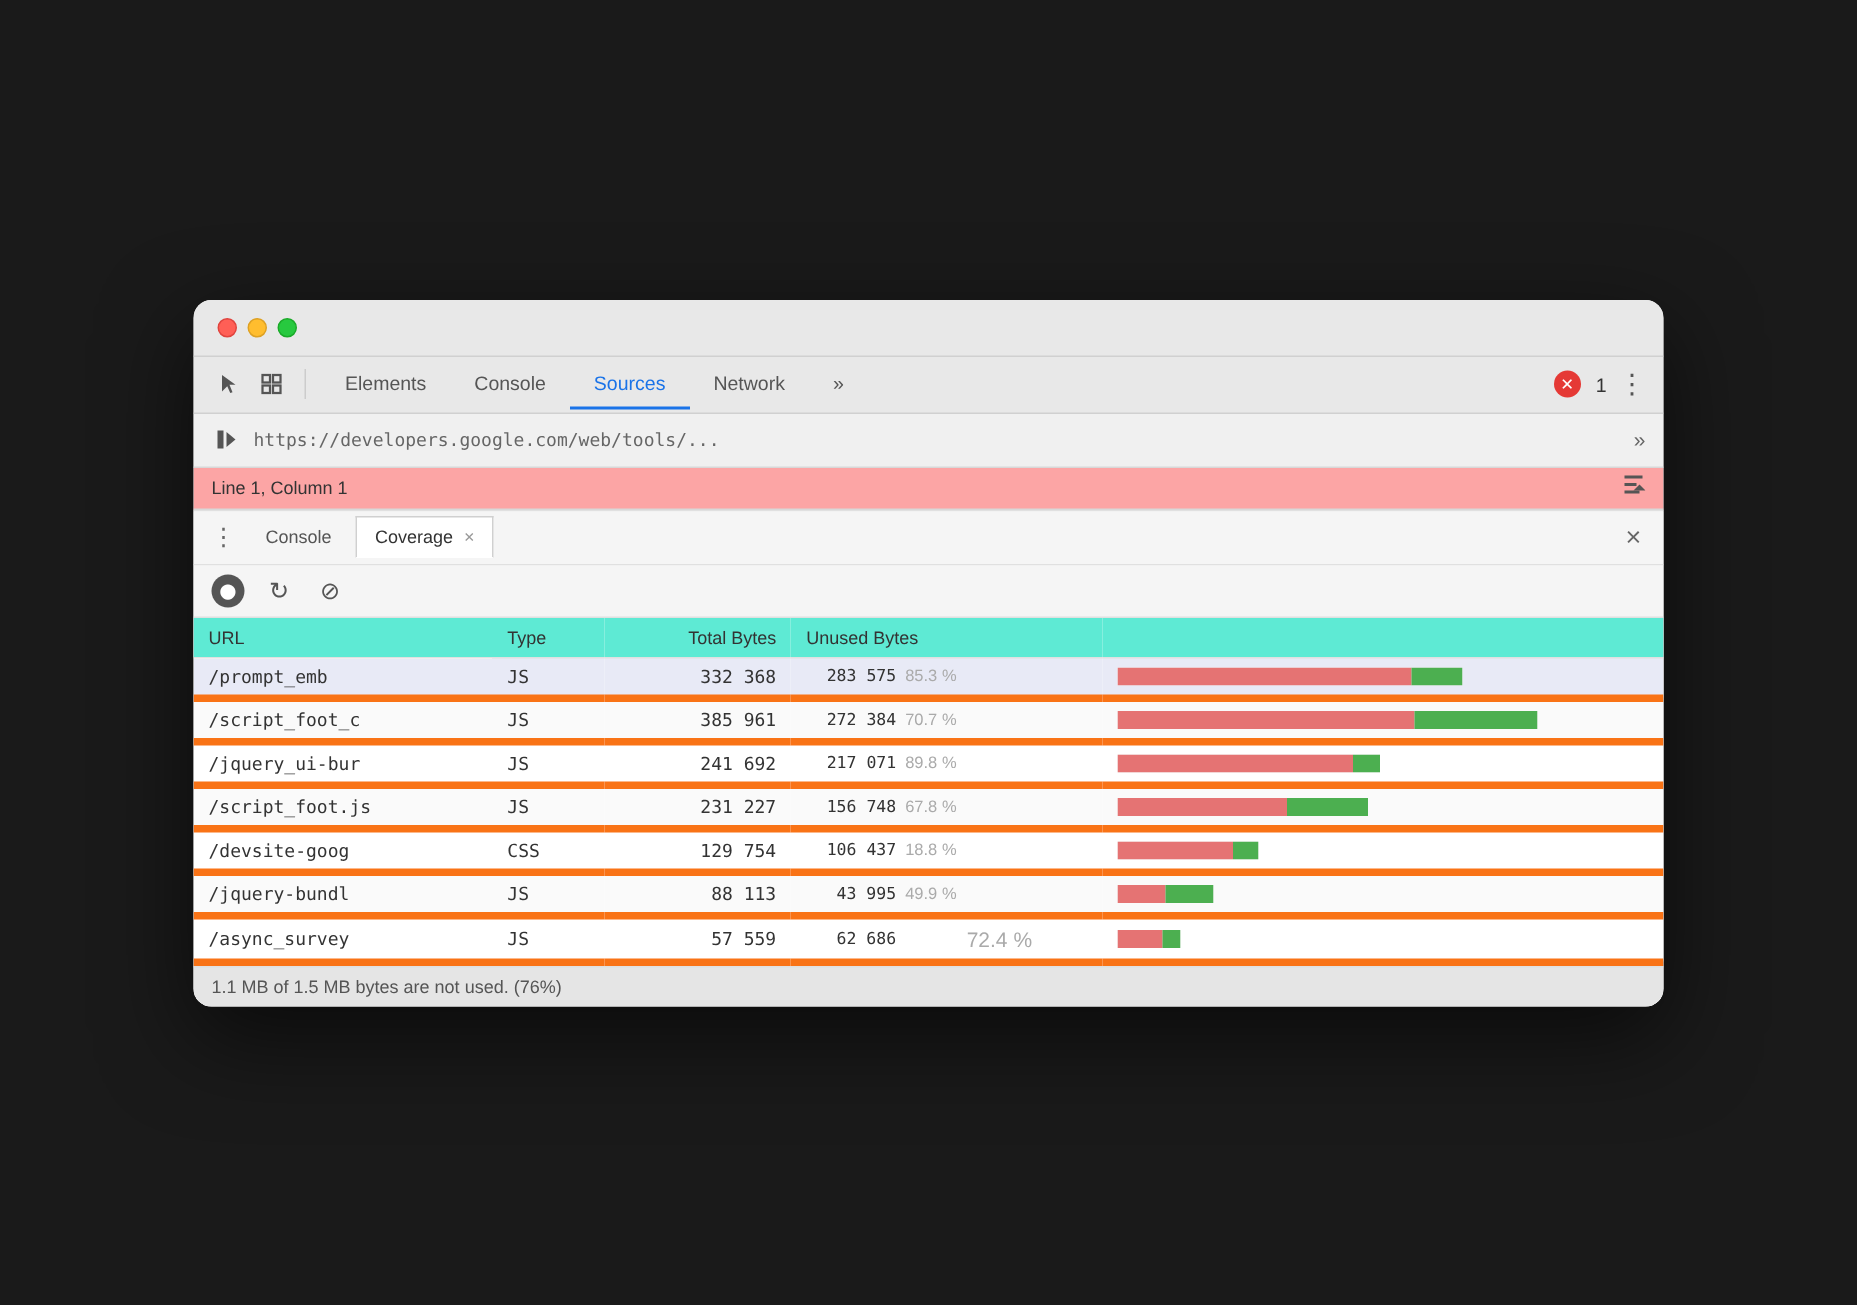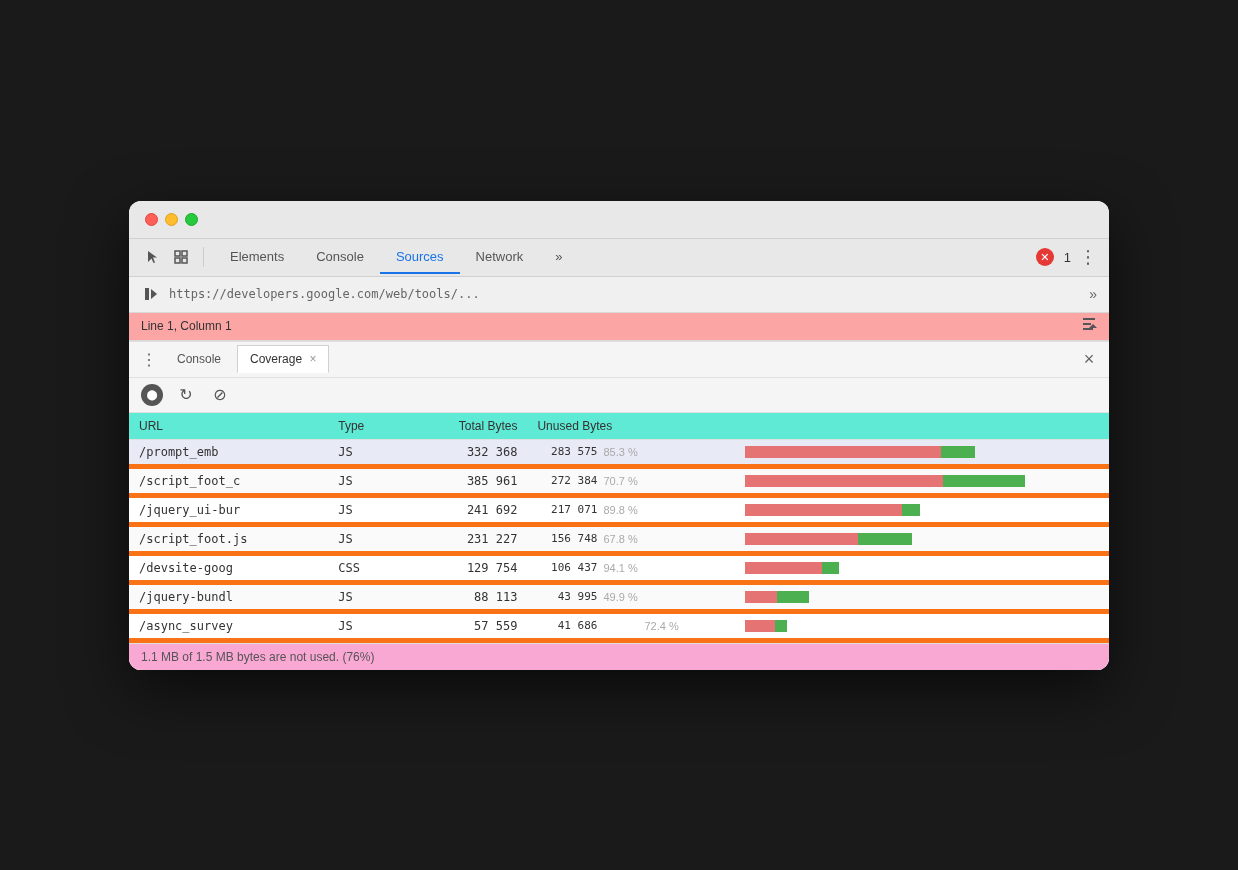--- a/index.html
+++ b/index.html
@@ -290,21 +290,21 @@
     }
     .bar-used {
       background: #4caf50;
       height: 100%;
     }
     .bar-unused {
       background: #e57373;
       height: 100%;
     }
     .footer-bar {
-      background: #f9a8d4;
+      background: #e5e5e5;
       border-top: 1px solid #e0e0e0;
       padding: 6px 12px;
       font-size: 12px;
       color: #555;
     }
     .url-cell {
       max-width: 160px;
       overflow: hidden;
       text-overflow: ellipsis;
       white-space: nowrap;
@@ -499,21 +499,21 @@
       </div>
     </td>
   </tr>
             <tr>
     <td class="url-cell" title="/devsite-goog">/devsite-goog</td>
     <td class="type-cell">CSS</td>
     <td class="bytes-cell">129 754</td>
     <td>
       <div class="unused-cell">
         <span class="unused-num" style="font-family:monospace; font-size:11px;">106 437</span>
-        <span class="unused-pct" style="color:#aaa; font-size:11px;">94.1 %</span>
+        <span class="unused-pct" style="color:#aaa; font-size:11px;">18.8 %</span>
       </div>
     </td>
     <td>
       <div class="bar-container" style="width:94px;">
         <div class="bar-unused" style="width:77px;"></div>
         <div class="bar-used" style="width:17px;"></div>
       </div>
     </td>
   </tr>
             <tr>
@@ -532,22 +532,22 @@
         <div class="bar-used" style="width:32px;"></div>
       </div>
     </td>
   </tr>
             <tr>
     <td class="url-cell" title="/async_survey">/async_survey</td>
     <td class="type-cell">JS</td>
     <td class="bytes-cell">57 559</td>
     <td>
       <div class="unused-cell">
-        <span class="unused-num" style="font-family:monospace; font-size:11px;">41 686</span>
-        <span class="unused-pct" style="color:#aaa; font-size:11px;margin-left:41px;">72.4 %</span>
+        <span class="unused-num" style="font-family:monospace; font-size:11px;">62 686</span>
+        <span class="unused-pct" style="color:#aaa; font-size:14px;margin-left:41px;">72.4 %</span>
       </div>
     </td>
     <td>
       <div class="bar-container" style="width:42px;">
         <div class="bar-unused" style="width:30px;"></div>
         <div class="bar-used" style="width:12px;"></div>
       </div>
     </td>
   </tr>
           </tbody>

